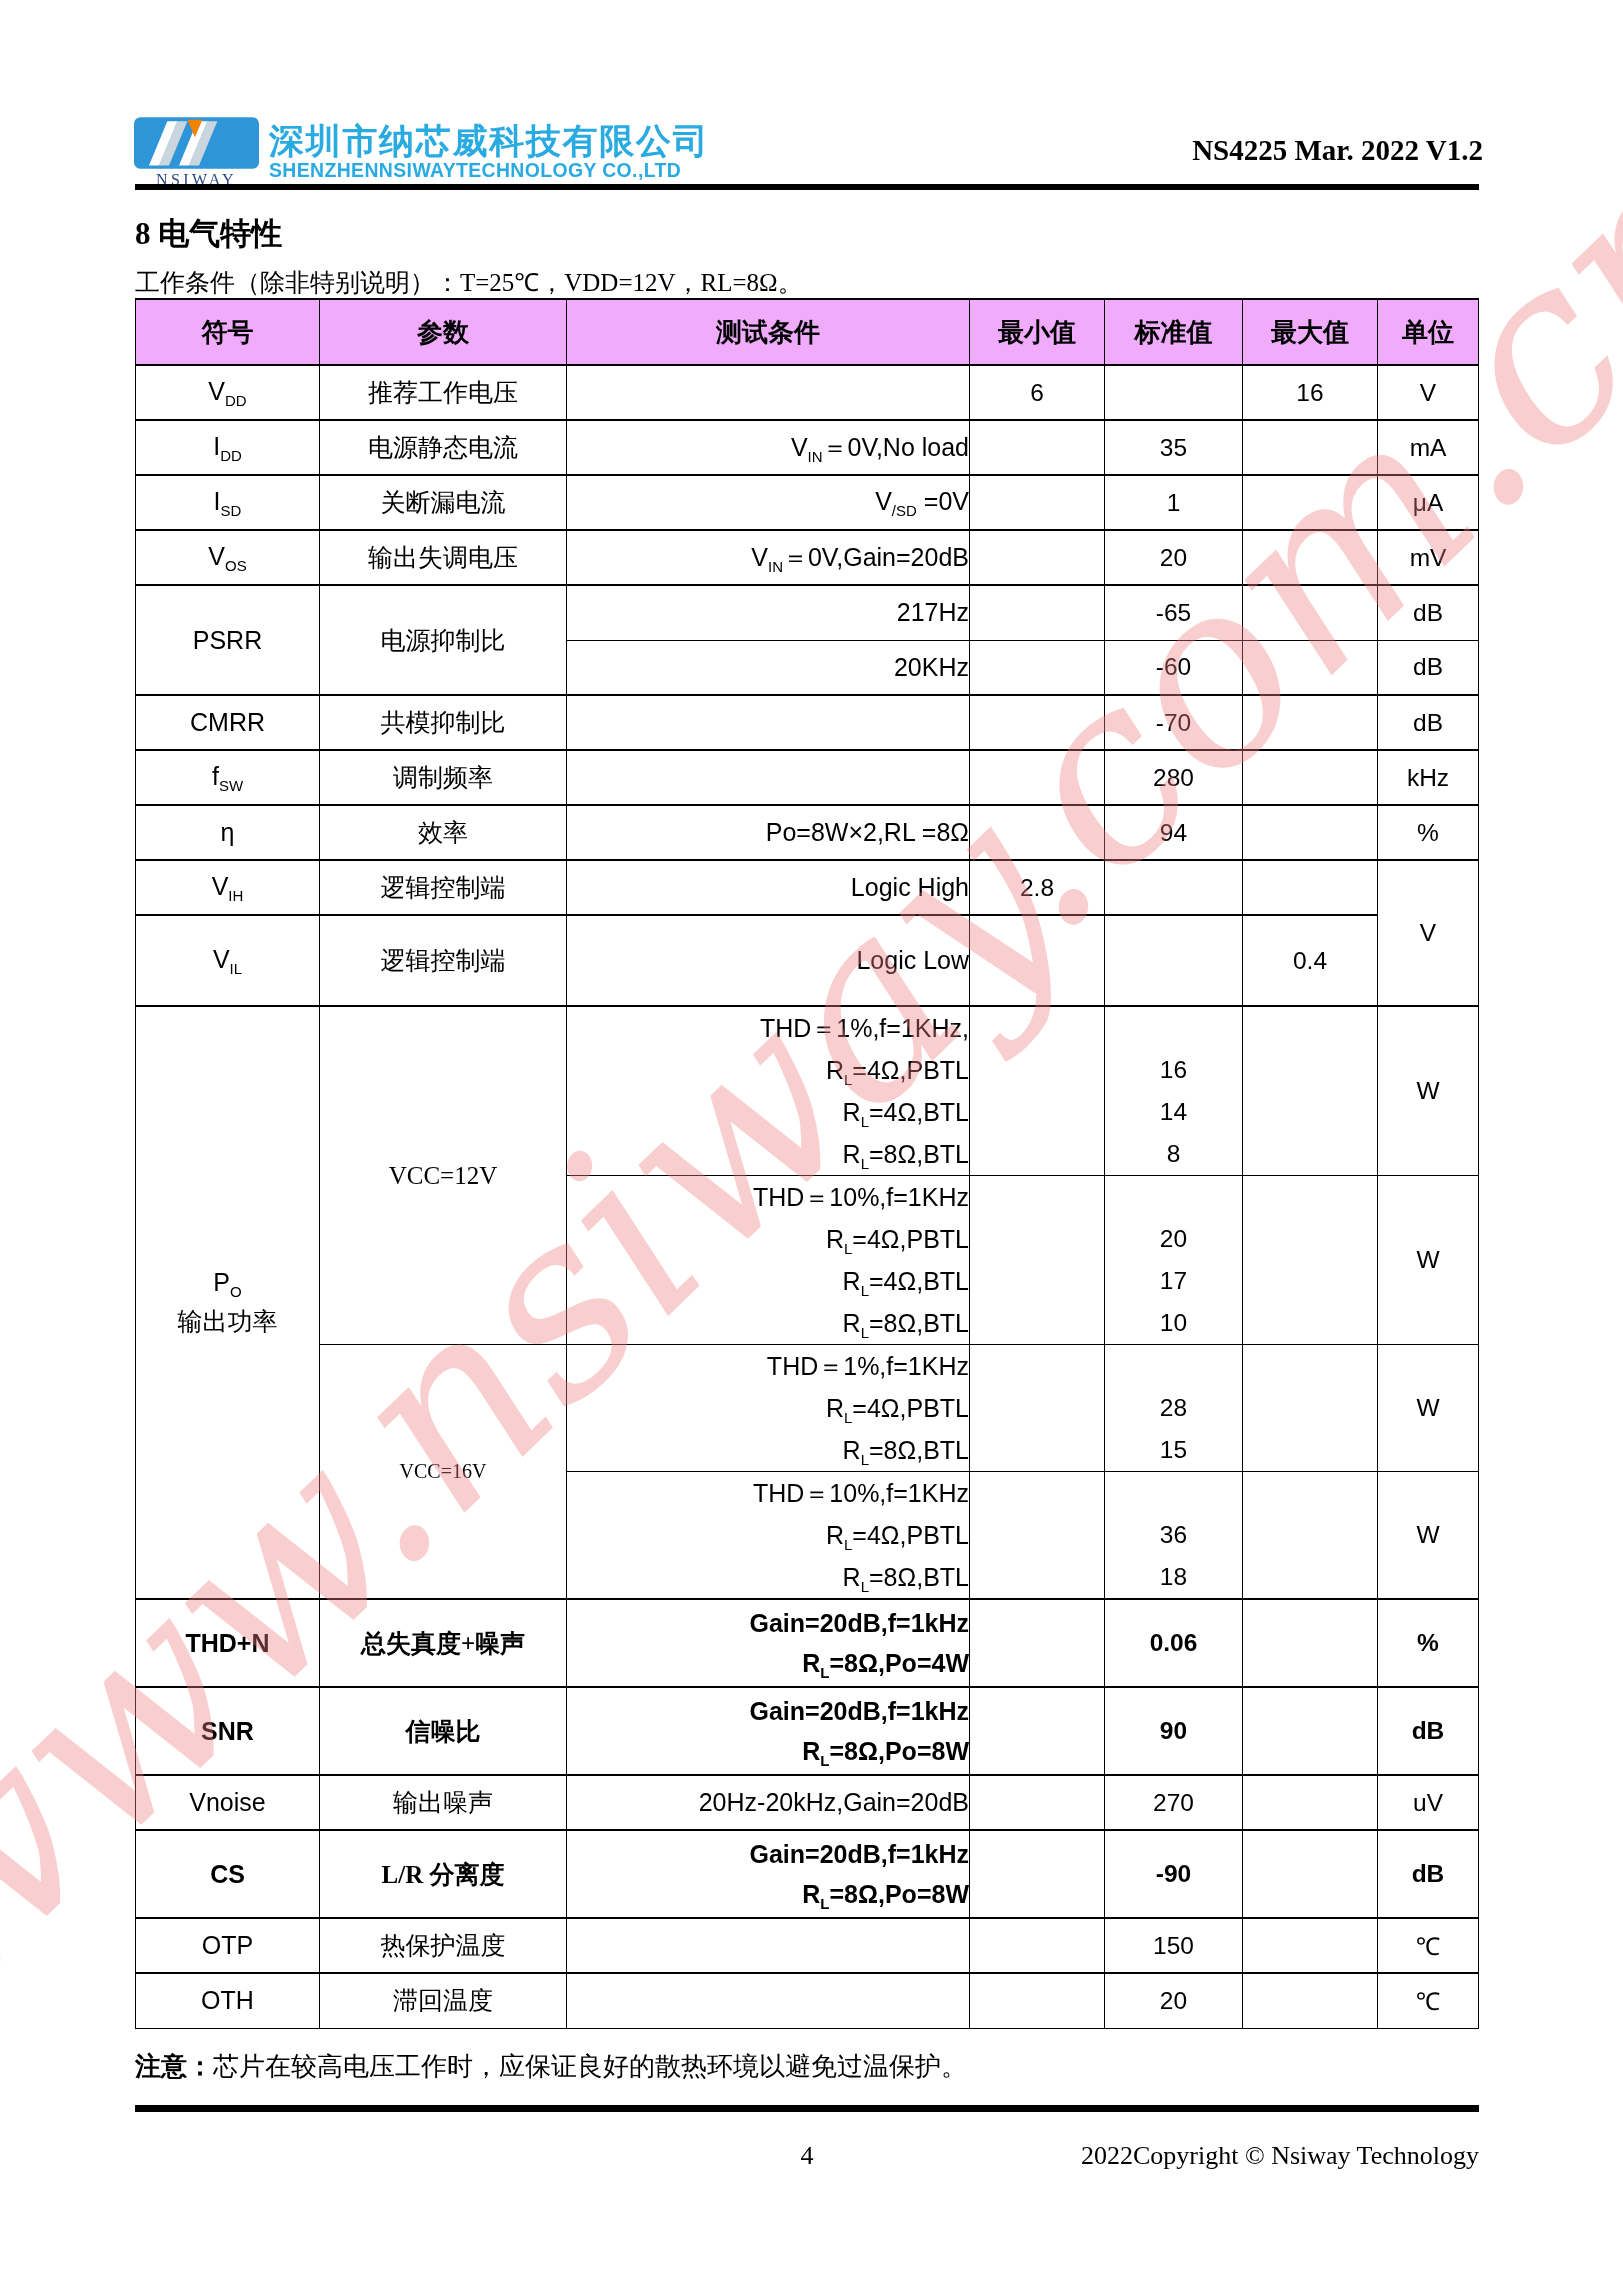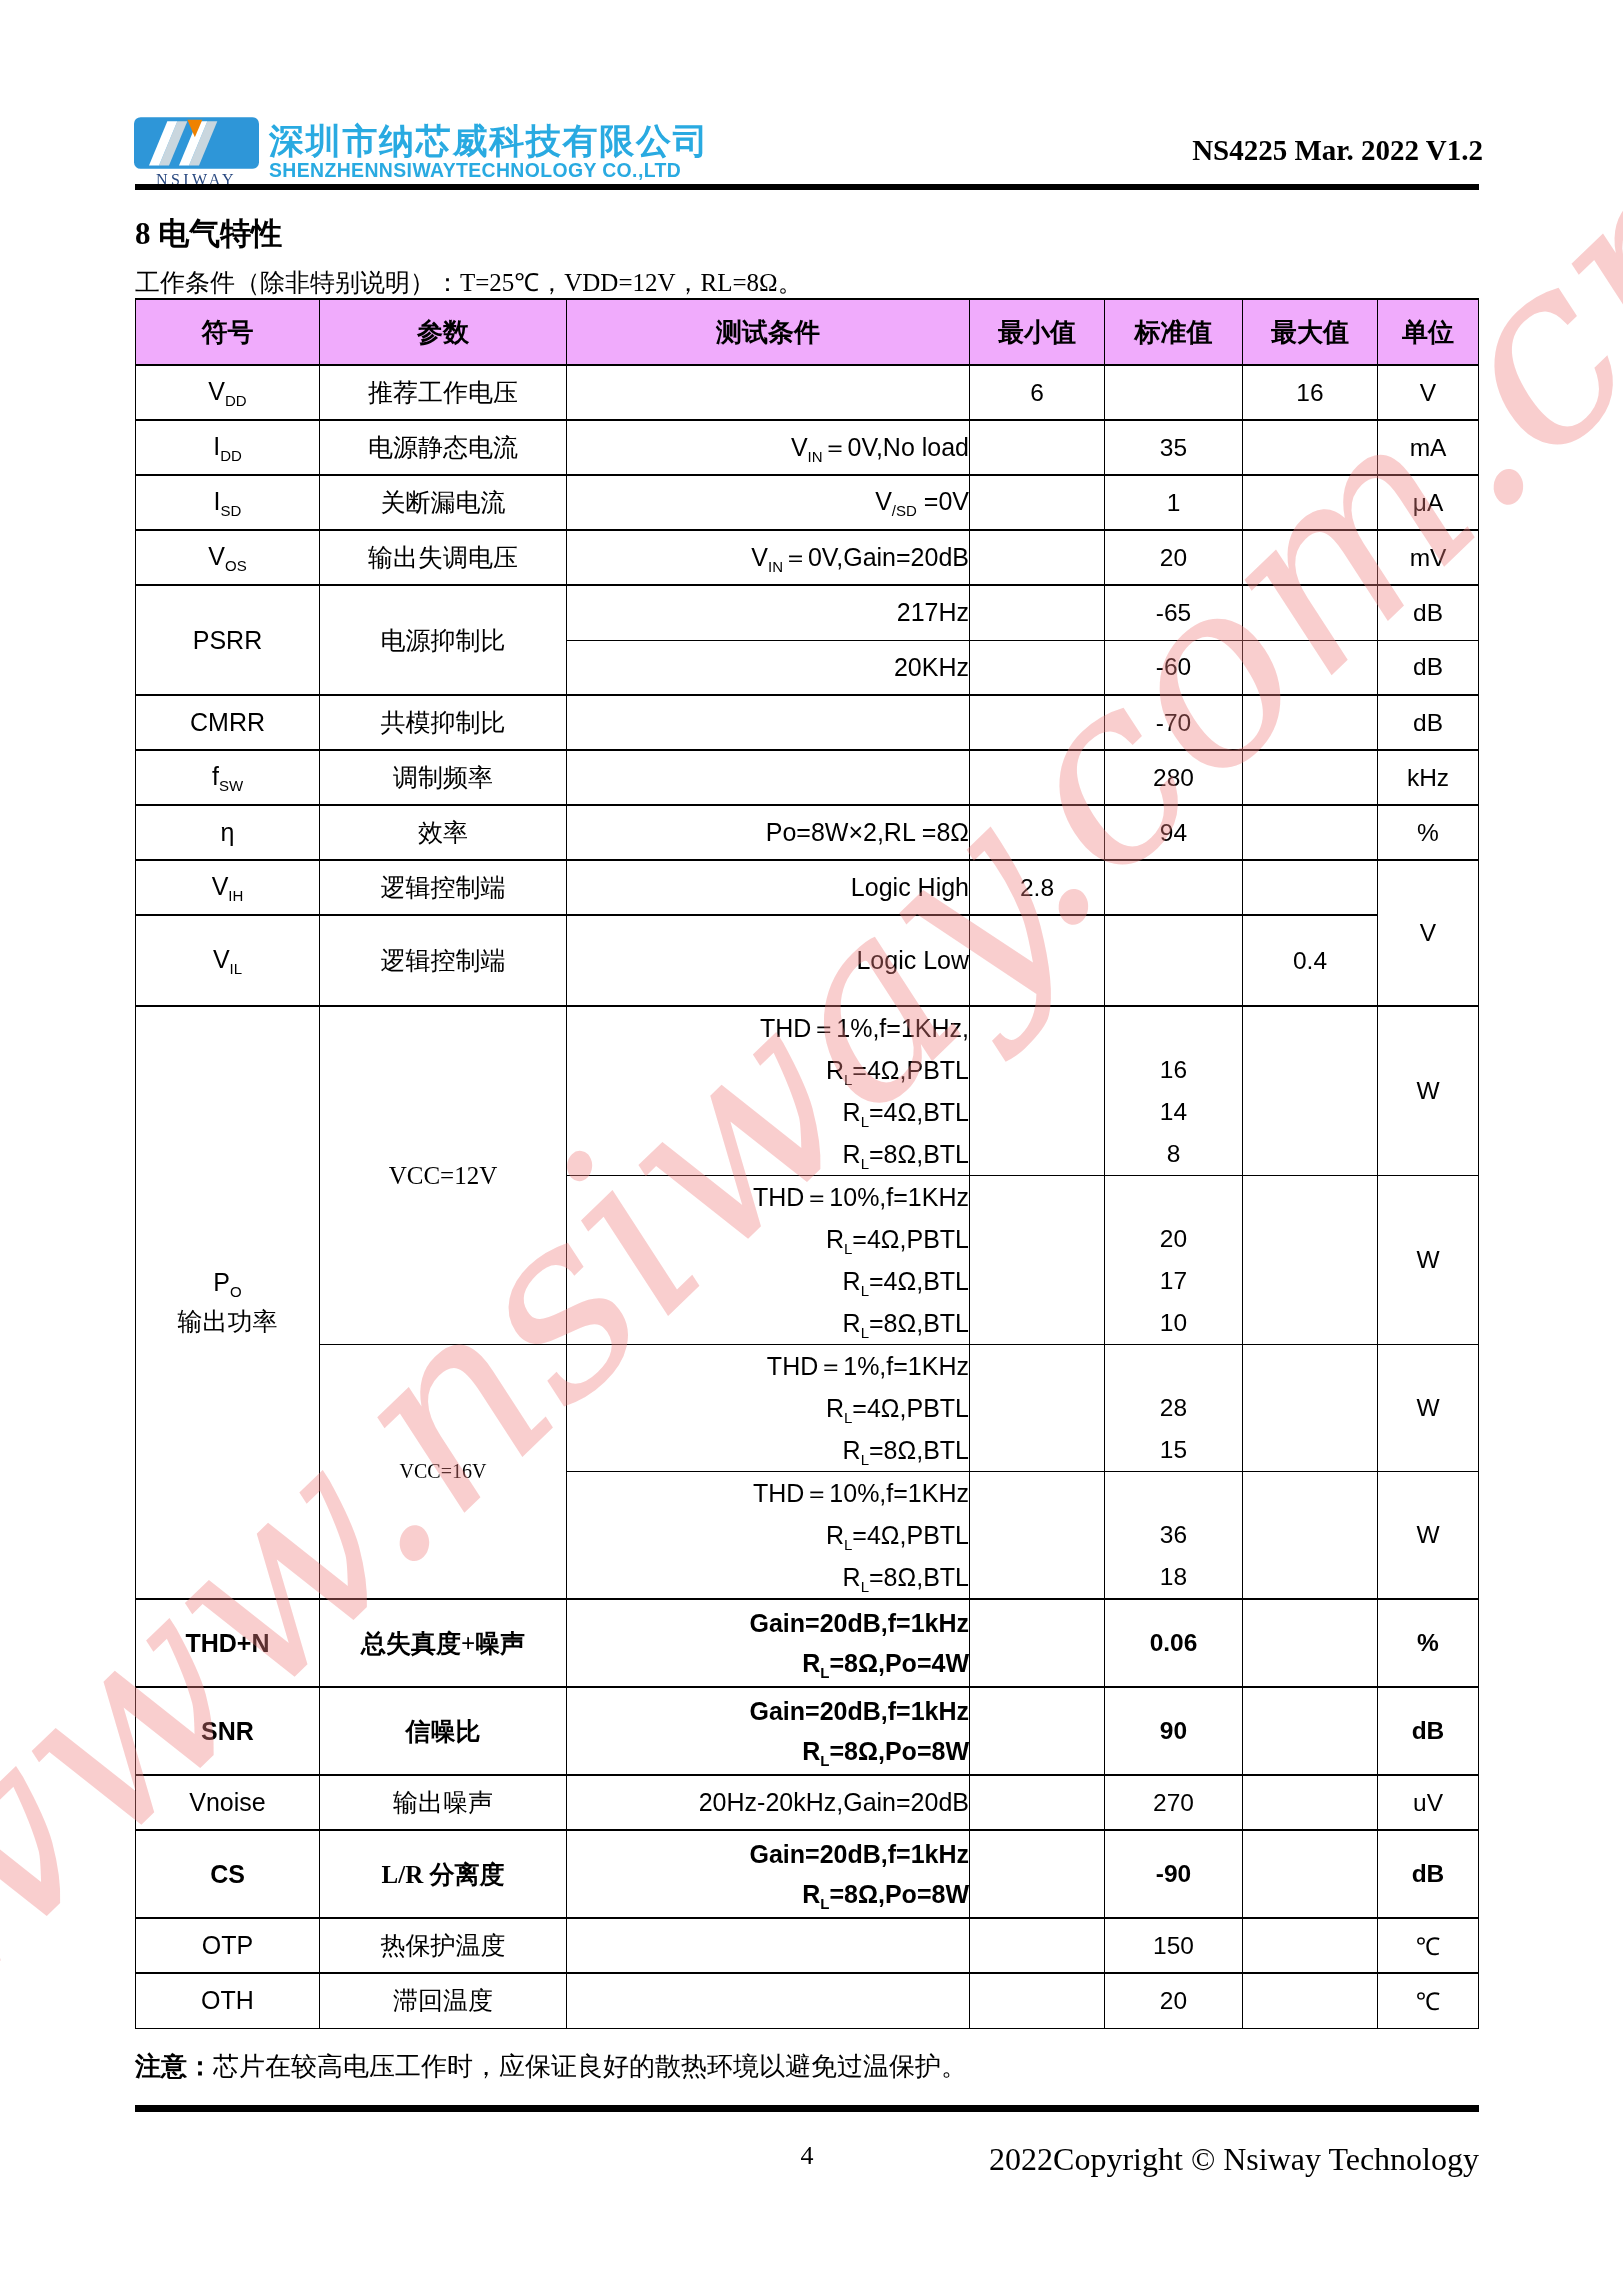--- a/index.html
+++ b/index.html
@@ -49,21 +49,21 @@
   tr.h-s{height:55px;} tr.h-vil{height:91px;} tr.h-b4{height:169px;} tr.h-b3{height:127px;}
   tr.h-2l{height:88px;font-weight:bold;}
   
   .note{position:absolute;left:135px;top:2049px;font-family:"Liberation Serif",serif;
         font-size:26px;}
   .note .nlabel{font-weight:bold;}
   .ftr-rule{position:absolute;left:135px;top:2105px;width:1344px;height:6.8px;background:#000;}
   .ftr-page{position:absolute;left:135px;top:2141px;width:1344px;text-align:center;
         font-family:"Liberation Serif",serif;font-size:26px;}
   .ftr-copy{position:absolute;right:144px;top:2141px;font-family:"Liberation Serif",serif;
-        font-size:32px;}
+        font-size:26px;}
 </style>
 </head>
 <body>
 
 <div class="page">
 
   <div class="wm">www.nsiway.com.cn</div>
 
   <svg class="hdr-logo" viewBox="0 0 150 62">
     <rect x="0" y="0" width="150" height="62" rx="8" fill="#2e96d8"></rect>

